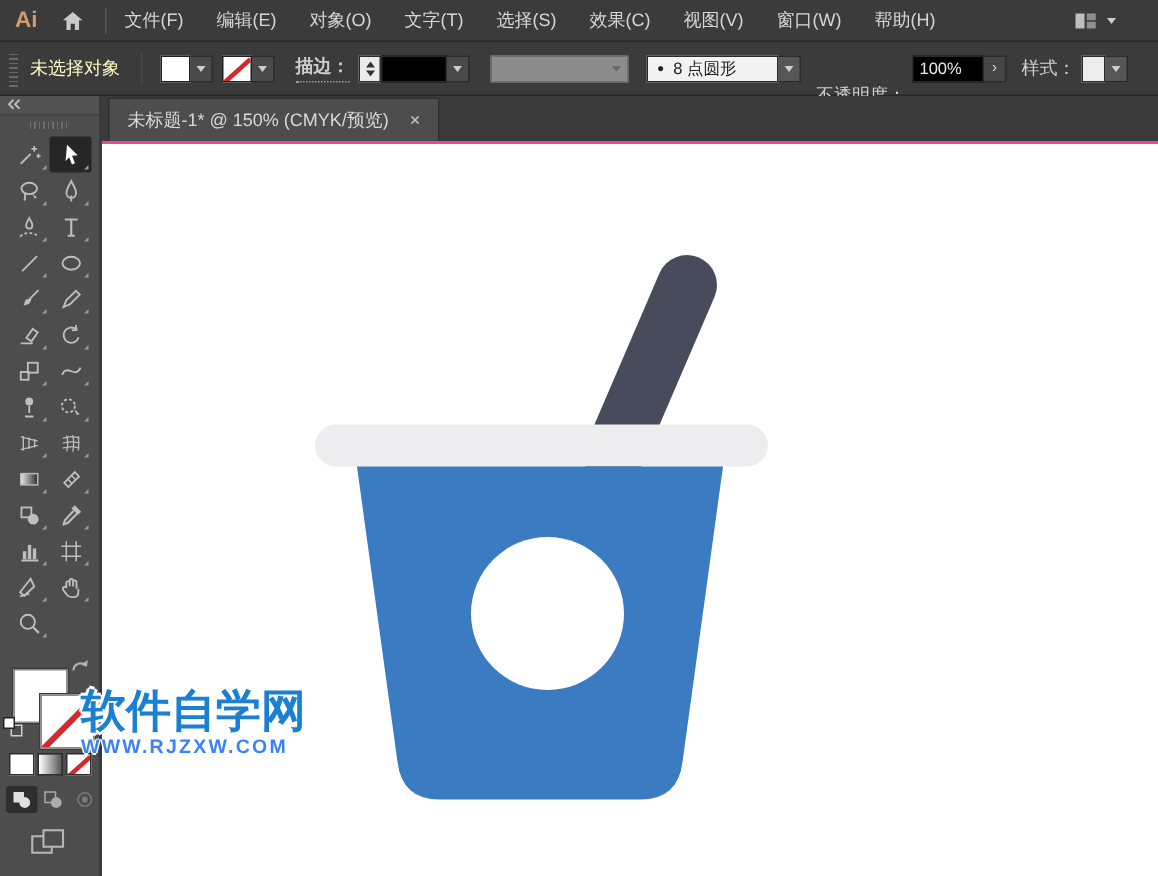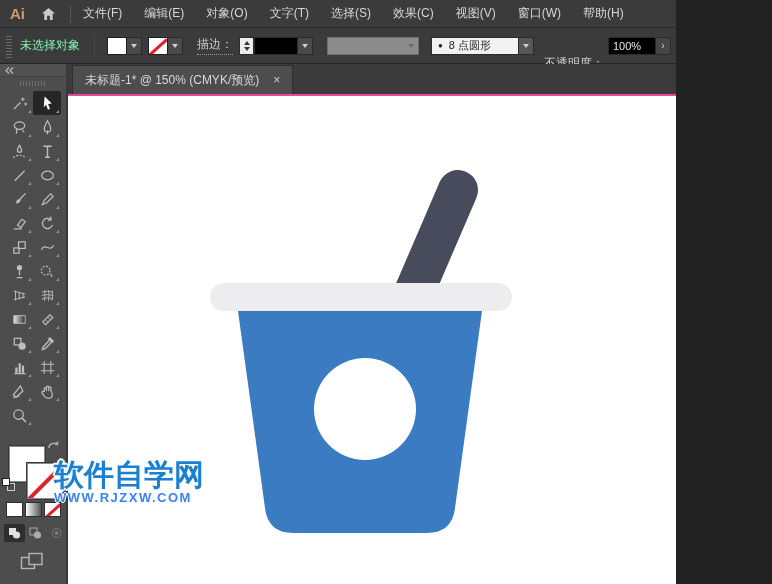--- a/index.html
+++ b/index.html
@@ -1,33 +1,33 @@
 <!DOCTYPE html>
 <html><head>
 <meta charset="utf-8">
 <style>
   html,body{margin:0;padding:0;background:#222;}
   *{box-sizing:border-box;}
-  .app{position:relative;width:676px;height:584px;font-family:"Liberation Sans","DejaVu Sans",sans-serif;
+  .app{position:relative;width:772px;height:584px;font-family:"Liberation Sans","DejaVu Sans",sans-serif;
        background:#fff;overflow:hidden;user-select:none;}
   
   .menubar{position:absolute;left:0;top:0;width:772px;height:28px;background:#3B3B3B;
            display:flex;align-items:center;border-bottom:1px solid #2A2A2A;}
   .ai-logo{color:#CE9C6F;font-weight:bold;font-size:15px;margin-left:10px;letter-spacing:0;}
   .home-btn{margin-left:16px;display:flex;align-items:center;}
   .mb-sep{width:1px;height:18px;background:#555;margin:0 12px 0 14px;}
   .menu-items{display:flex;align-items:center;gap:22px;}
   .menu-item{color:#D6D6D6;font-size:12px;cursor:default;white-space:nowrap;}
   .ws-switcher{margin-left:auto;margin-right:28px;display:flex;align-items:center;gap:6px;}
   
   .controlbar{position:absolute;left:0;top:28px;width:772px;height:36px;background:#3B3B3B;
               border-bottom:1px solid #262626;display:flex;align-items:center;padding:0 4px;}
   .cb-grip{width:6px;height:24px;margin-left:2px;
            background:repeating-linear-gradient(0deg,#6a6a6a 0 1px,transparent 1px 3px);}
-  .cb-text{color:#86efac;font-size:12px;white-space:nowrap;}
+  .cb-text{color:#fef9c3;font-size:12px;white-space:nowrap;}
   .cb-label{color:#CFCFCF;font-size:12px;white-space:nowrap;border-bottom:1px dotted #9a9a9a;padding-bottom:1px;}
   .vsep{width:1px;height:22px;background:#2b2b2b;border-right:1px solid #4a4a4a;margin-left:14px;}
   .swatch-box{width:20px;height:18px;background:#fff;border:1px solid #1f1f1f;}
   .caret{width:0;height:0;border-left:3.5px solid transparent;border-right:3.5px solid transparent;
          border-top:4px solid #CFCFCF;}
   .caret.dark{border-top-color:#333;}
   .caret-box{width:15px;height:18px;background:#4a4a4a;border:1px solid #2b2b2b;border-left:none;
              display:flex;align-items:center;justify-content:center;}
   .slash{position:relative;overflow:hidden;}
   .slash::after{content:"";position:absolute;left:-3px;right:-3px;top:50%;height:3px;background:#D8272C;
@@ -135,21 +135,21 @@
     <span class="cb-text" style="margin-left:8px;">未选择对象</span>
     <span class="vsep"></span>
     <span class="swatch-box" style="margin-left:12px;"></span>
     <span class="caret-box">
         <span class="caret"></span>
       </span>
     <span class="swatch-box slash" style="margin-left:6px;"></span>
     <span class="caret-box">
         <span class="caret"></span>
       </span>
-    <span class="cb-label" style="margin-left:14px;">描边：</span>
+    <span class="cb-label" style="margin-left:14px;font-weight:bold;">描边：</span>
     <span class="stepper" style="margin-left:6px;">
         <span class="up"></span>
         <span class="caret dark"></span>
       </span>
     <span class="field" style="width:44px;"></span>
     <span class="caret-box">
         <span class="caret"></span>
       </span>
     <span class="dd-disabled" style="margin-left:14px;">
         <span class="caret"></span>

